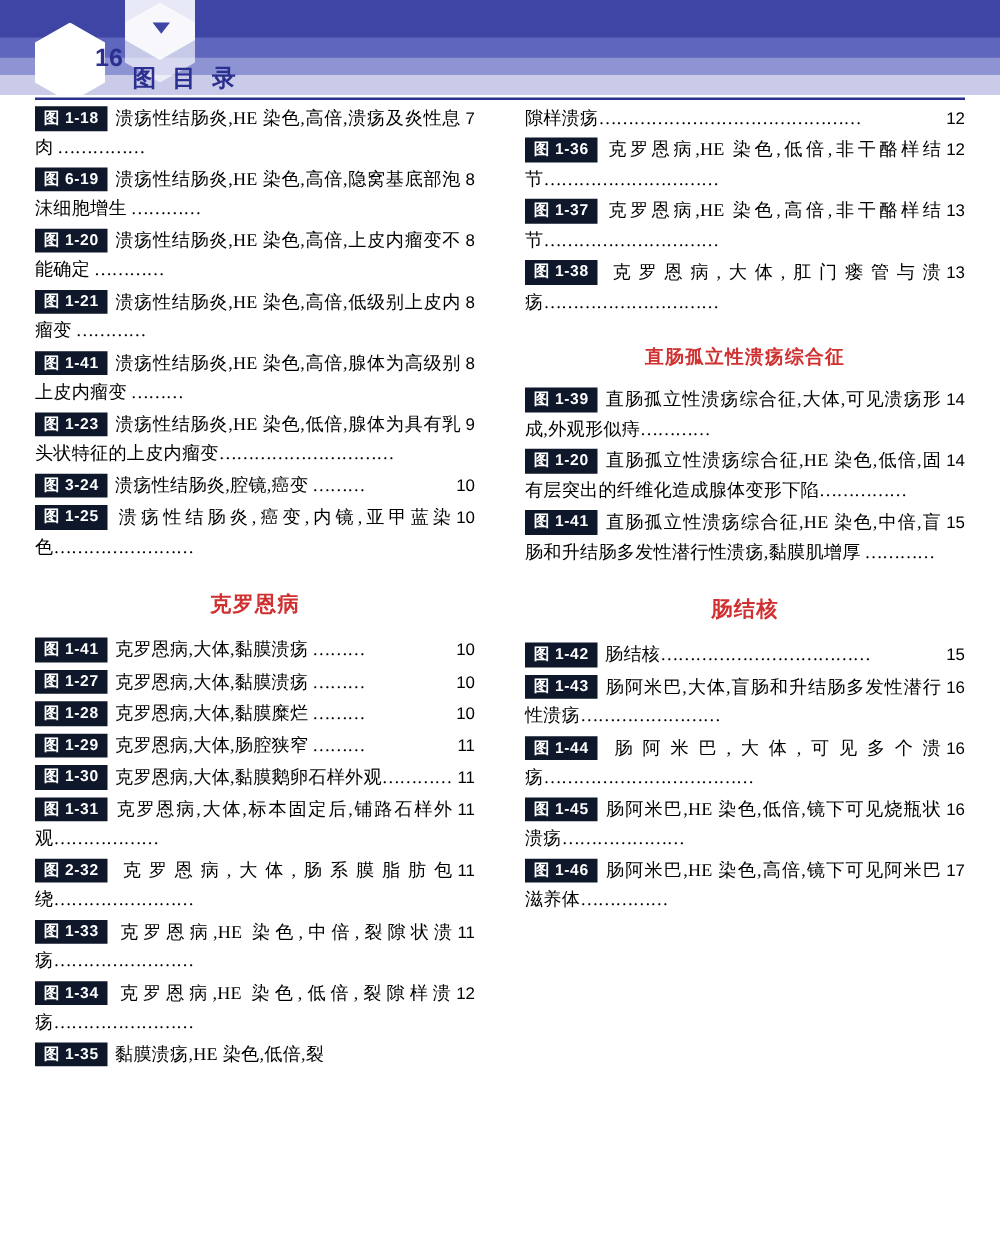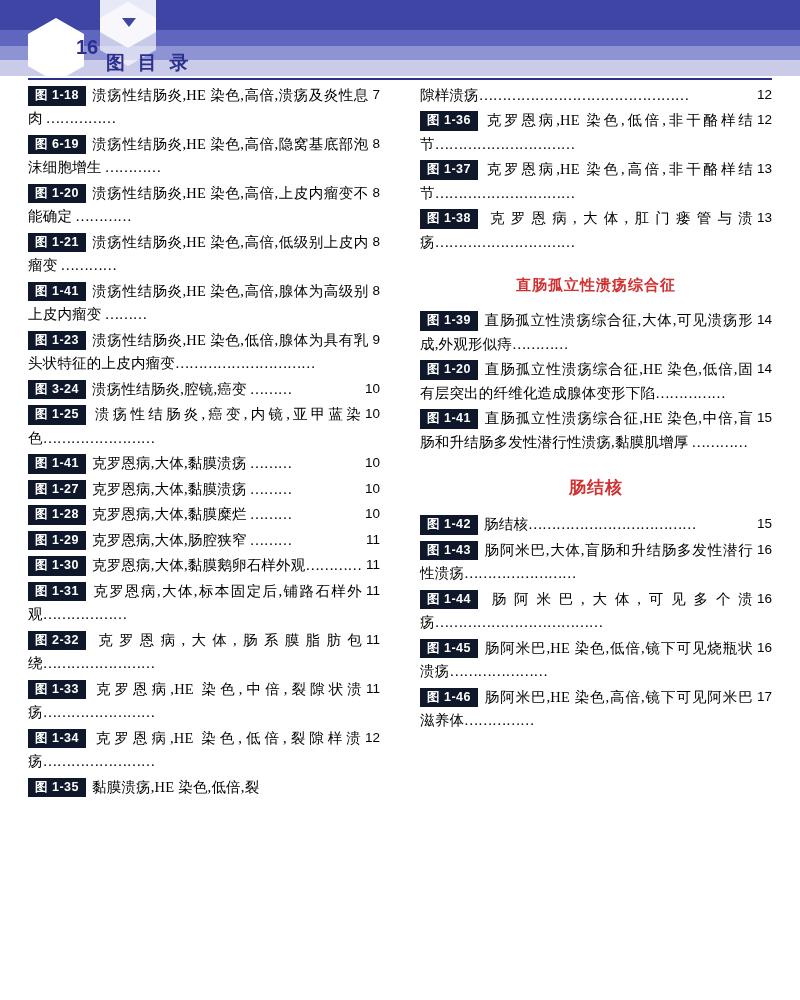--- a/index.html
+++ b/index.html
@@ -203,20 +203,21 @@
     <p class="entry">
       <span class="pg">10</span>
       <span class="tag">图 3-24</span><span class="etext">溃疡性结肠炎,腔镜,癌变</span><span class="leader"> ………</span>
     </p>
 
     <p class="entry">
       <span class="pg">10</span>
       <span class="tag">图 1-25</span><span class="etext">溃疡性结肠炎,癌变,内镜,亚甲蓝染色</span><span class="leader">……………………</span>
     </p>
 
+    <div class="section-head">克罗恩病</div>
 
     <p class="entry">
       <span class="pg">10</span>
       <span class="tag">图 1-41</span><span class="etext">克罗恩病,大体,黏膜溃疡</span><span class="leader"> ………</span>
     </p>
 
     <p class="entry">
       <span class="pg">10</span>
       <span class="tag">图 1-27</span><span class="etext">克罗恩病,大体,黏膜溃疡</span><span class="leader"> ………</span>
     </p>

